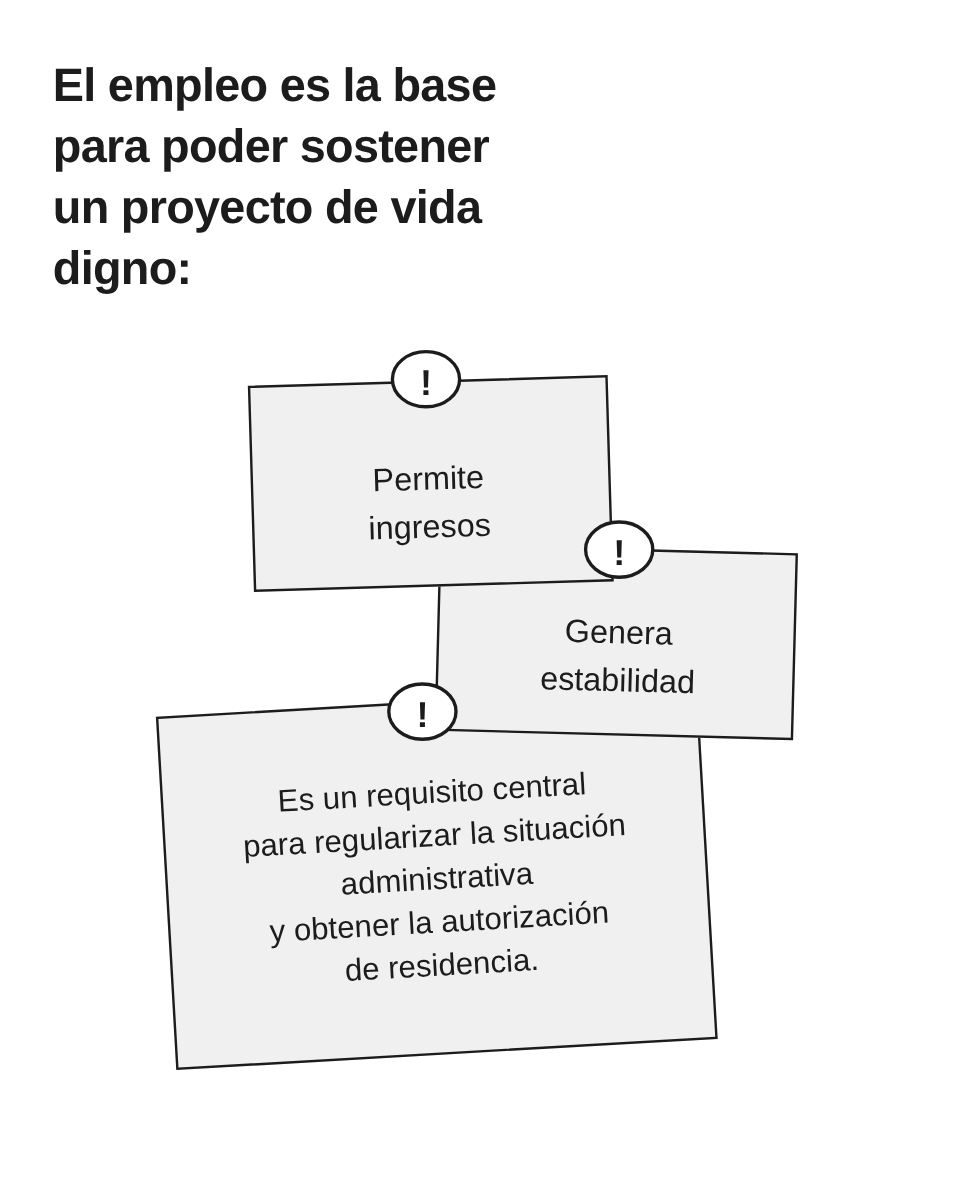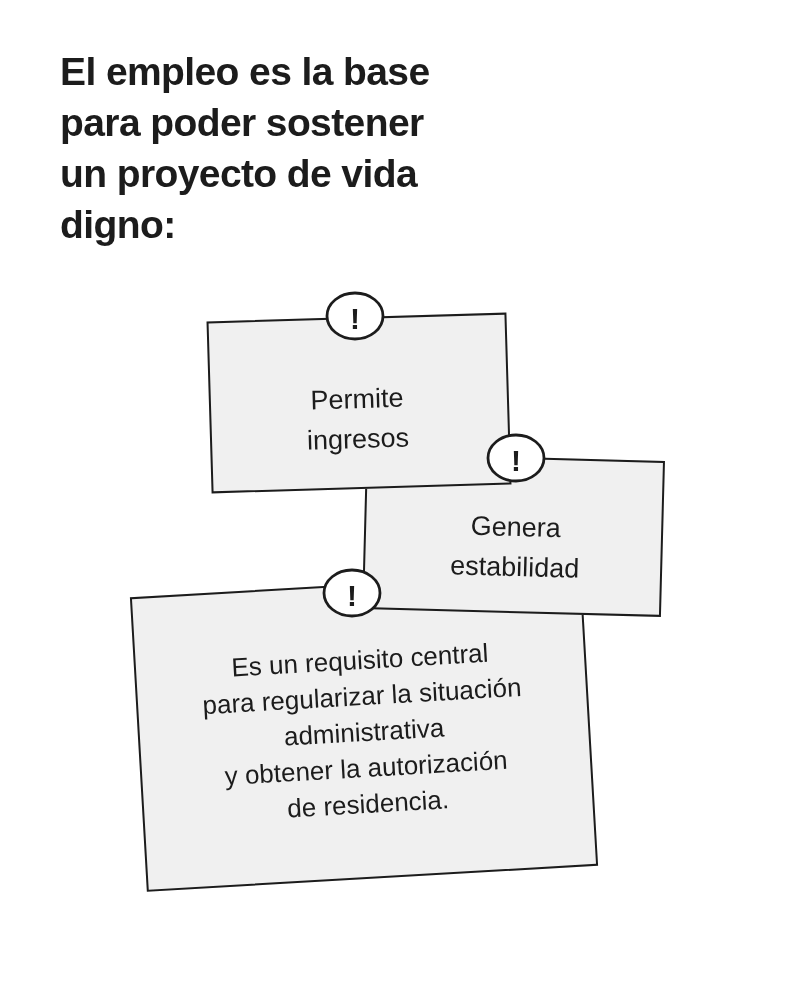--- a/index.html
+++ b/index.html
@@ -16,21 +16,21 @@
     position: relative;
     width: 800px;
     height: 1000px;
     background: #ffffff;
     overflow: hidden;
   }
 
   
   .headline {
     position: absolute;
-    left: 60px;
+    left: 44px;
     top: 46px;
     width: 640px;
     font-size: 39px;
     font-weight: 700;
     line-height: 51px;
     letter-spacing: -0.6px;
     color: #1c1c1c;
     white-space: pre-line;
   }
 

